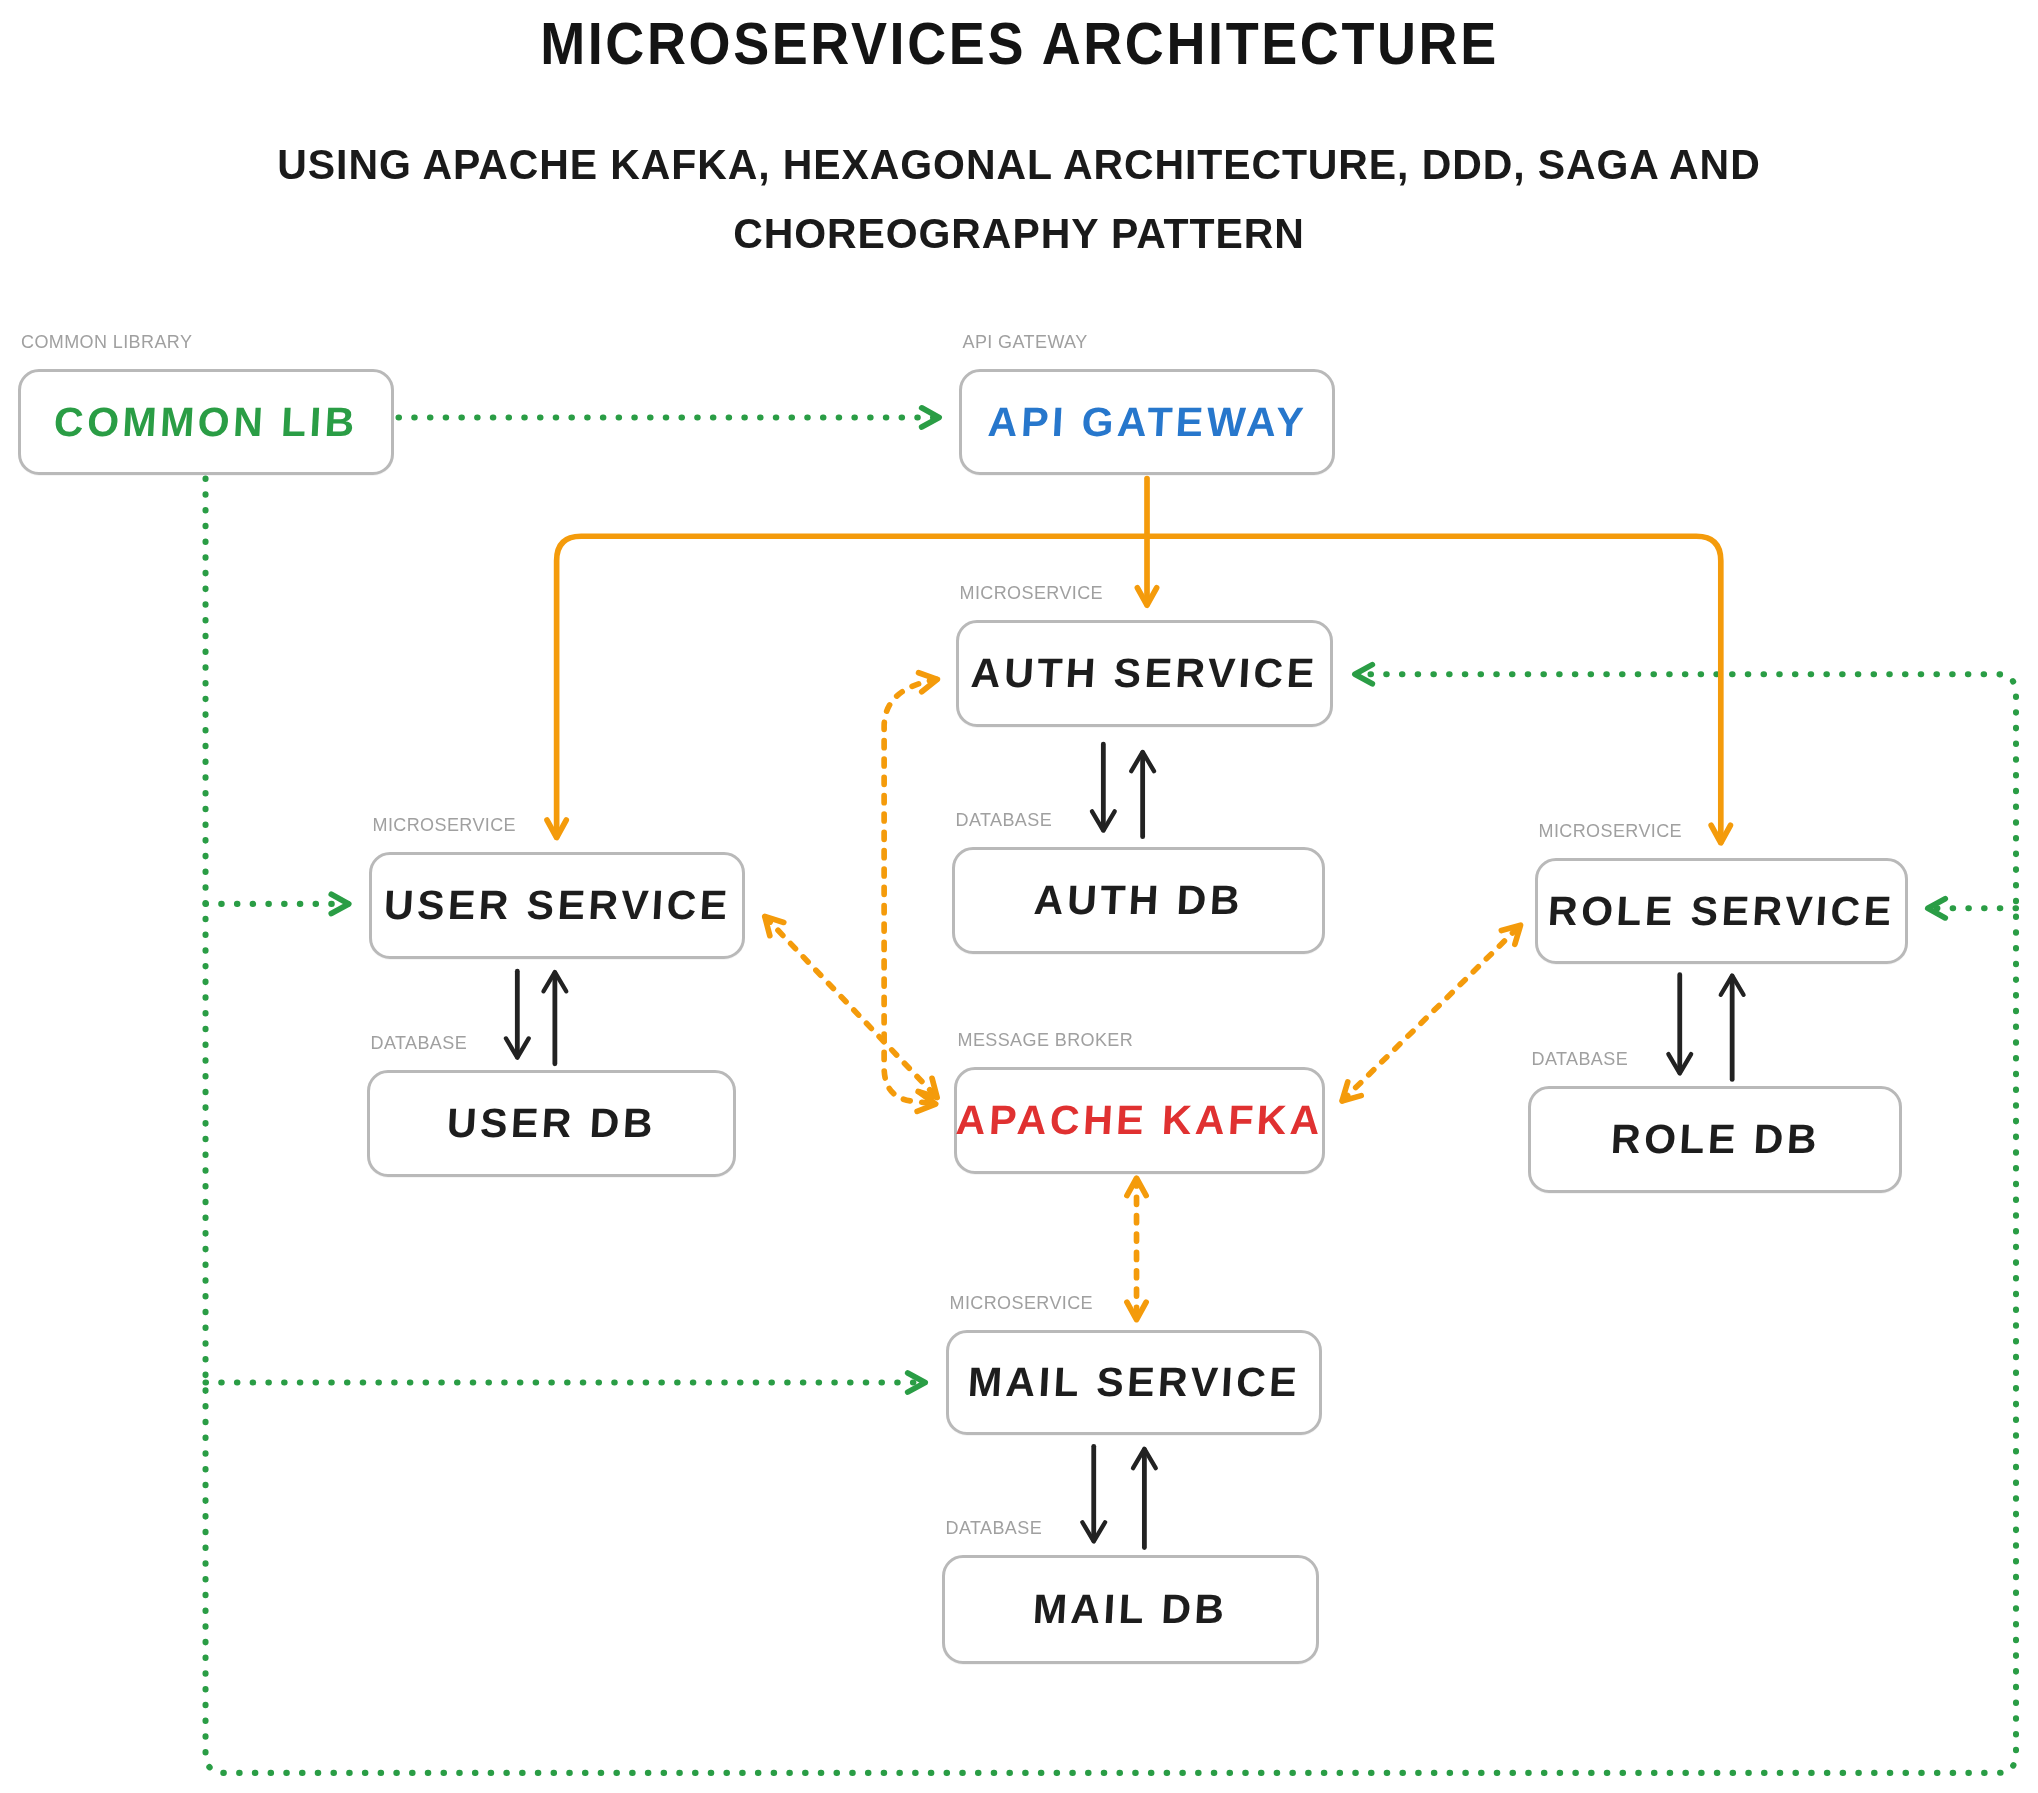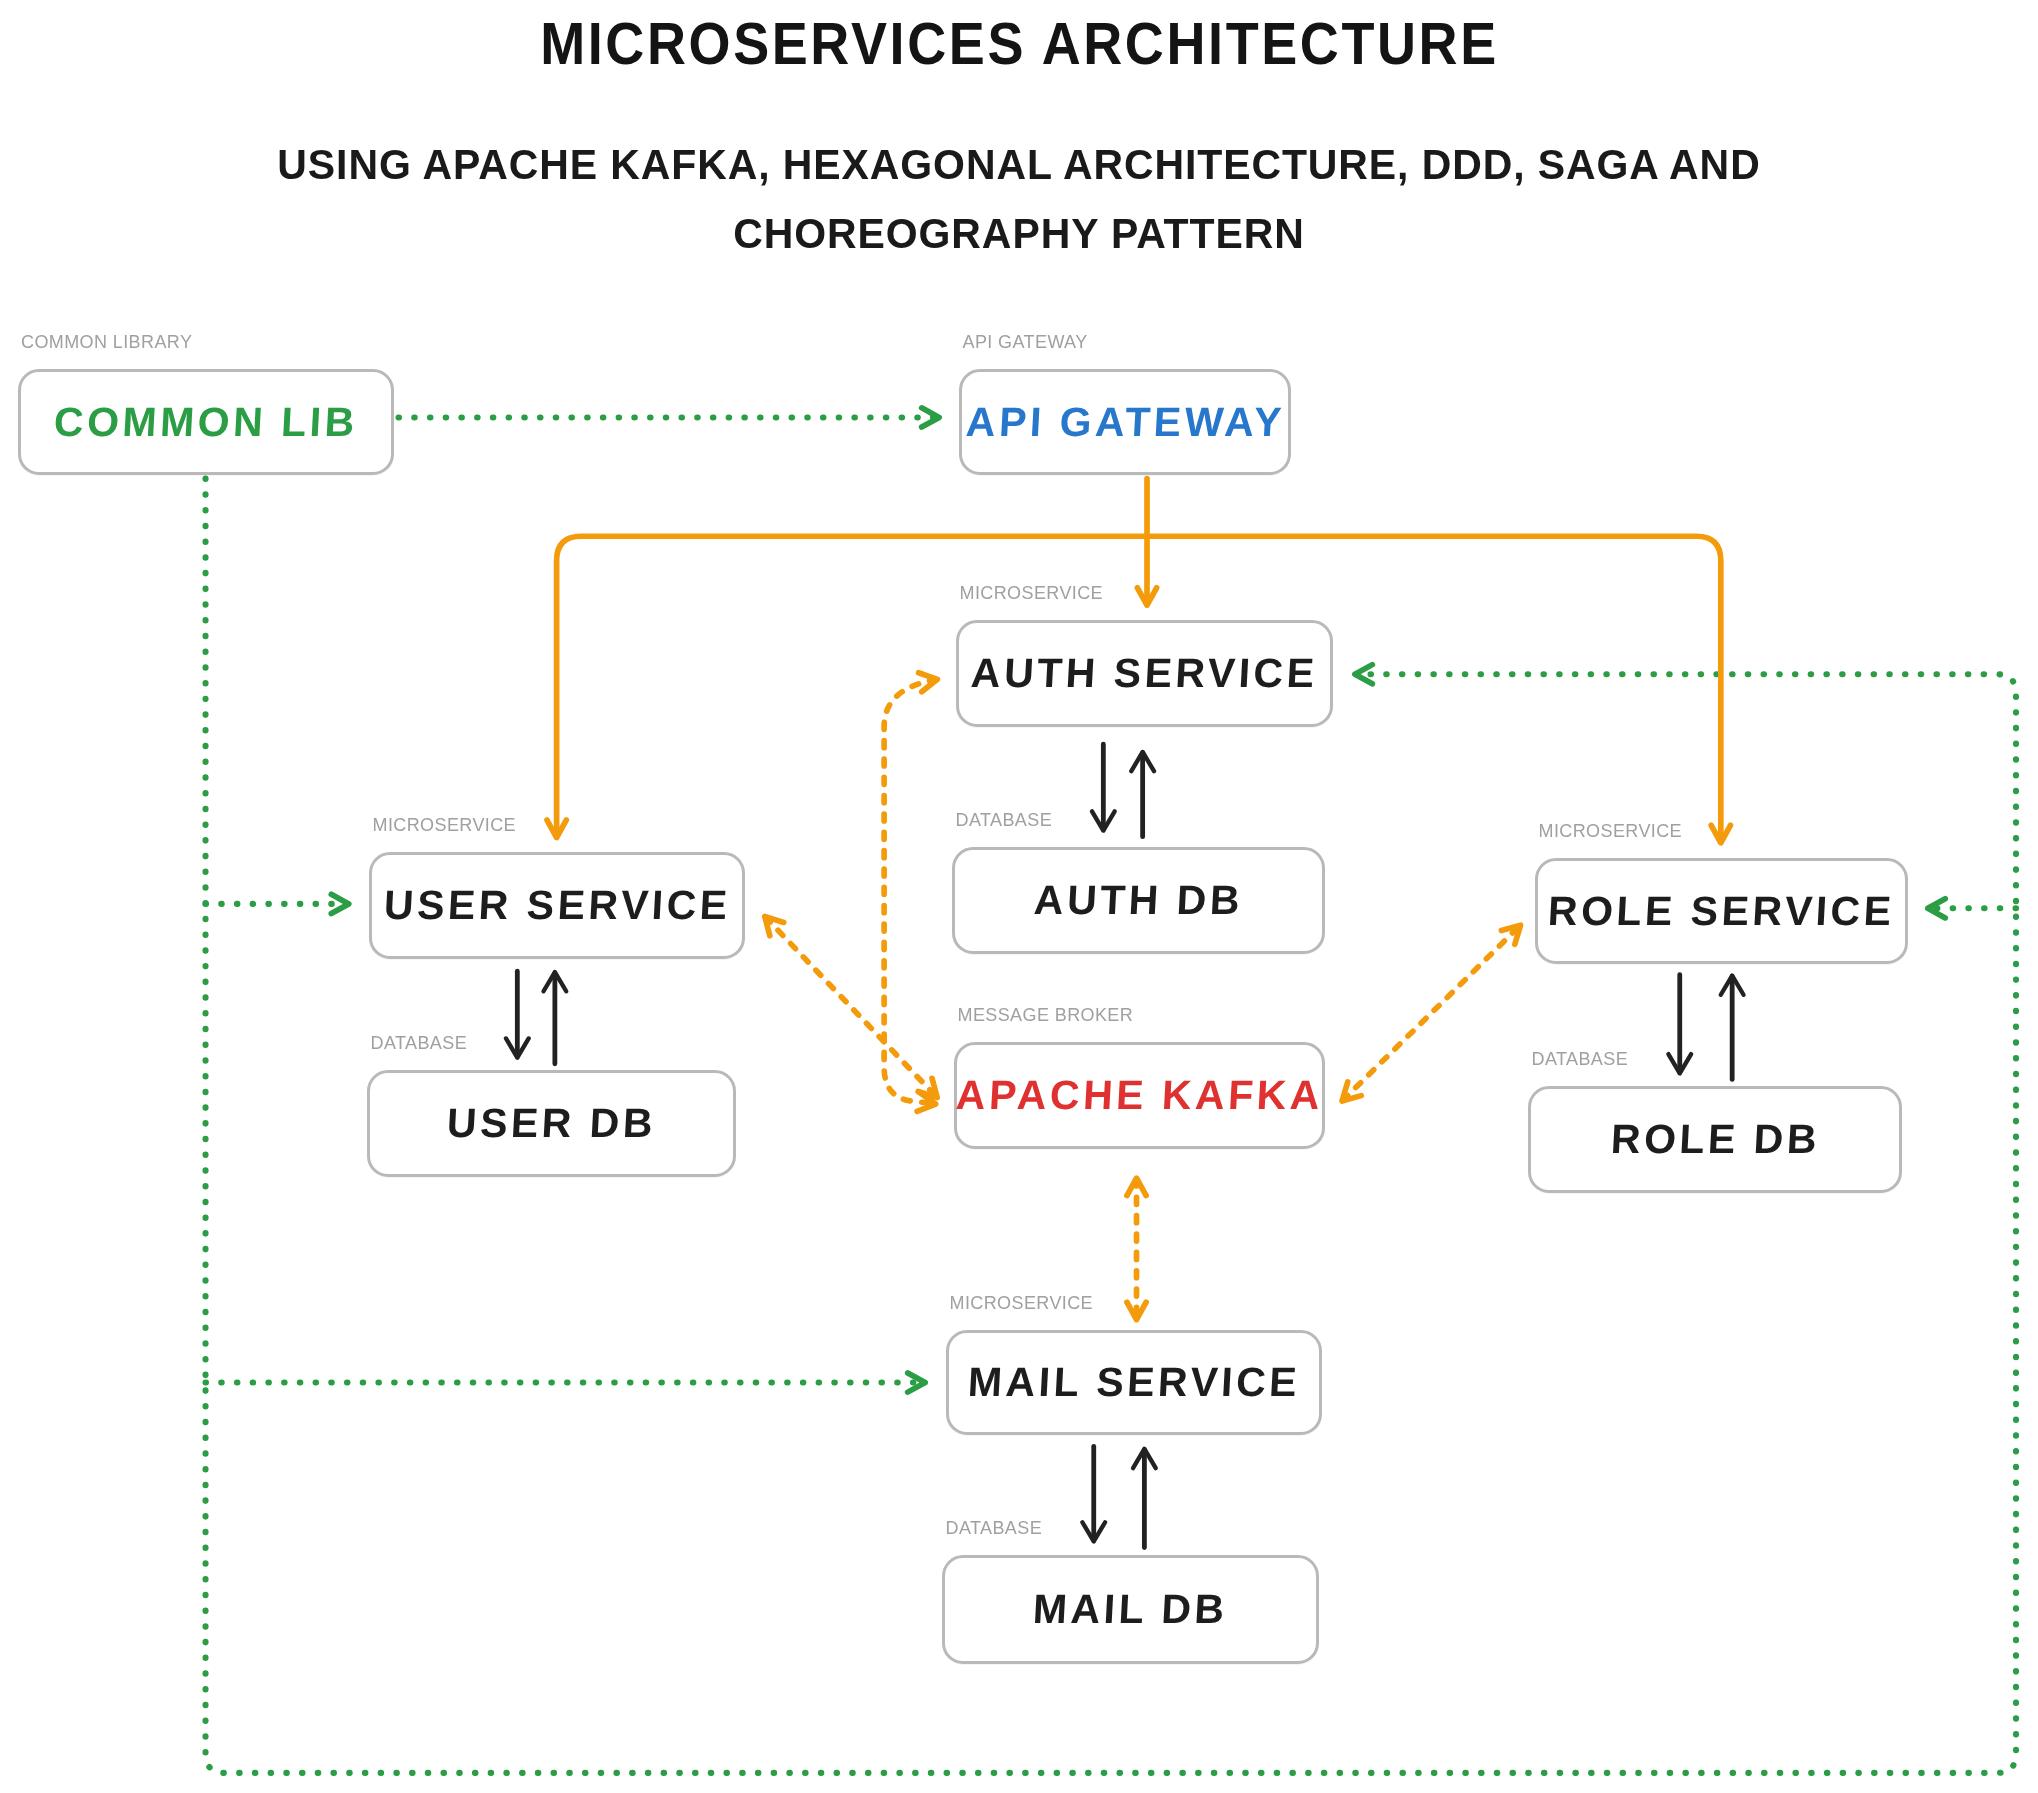--- a/index.html
+++ b/index.html
@@ -33,28 +33,28 @@
   .node .lbl{
     font-size:41px;font-weight:700;letter-spacing:3.5px;color:#1d1d1d;white-space:nowrap;
     transform:skewX(-3deg);
   }
   .lbl.c-green{color:#2a9d45;}
   .lbl.c-blue{color:#2777cc;}
   .lbl.c-red{color:#e03131;}
 
   
   .pos-common-lib  {left:17.5px;  top:369px; width:376px; height:106px;}
-  .pos-api-gateway {left:959px;top:369px; width:332px; height:106px;}
+  .pos-api-gateway {left:959px;top:369px; width:376px; height:106px;}
   .pos-auth-service{left:956px;top:620px; width:377px; height:107px;}
   .pos-auth-db     {left:952px;top:847px; width:373px; height:107px;}
   .pos-user-service{left:369px; top:852px; width:376px; height:107px;}
   .pos-user-db     {left:367px; top:1070px;width:369px; height:107px;}
   .pos-role-service{left:1535px;top:858px; width:373px; height:106px;}
   .pos-role-db     {left:1528px;top:1086px;width:374px; height:107px;}
-  .pos-kafka       {left:954px;top:1042px;width:371px; height:107px;}
+  .pos-kafka       {left:954px;top:1067px;width:371px; height:107px;}
   .pos-mail-service{left:946px;top:1330px;width:376px; height:105px;}
   .pos-mail-db     {left:942px;top:1555px;width:377px; height:109px;}
 </style>
 </head>
 <body>
 
 <div class="canvas">
 
   <div class="title">MICROSERVICES ARCHITECTURE</div>
   <div class="subtitle">USING APACHE KAFKA, HEXAGONAL ARCHITECTURE, DDD, SAGA AND CHOREOGRAPHY PATTERN</div>

